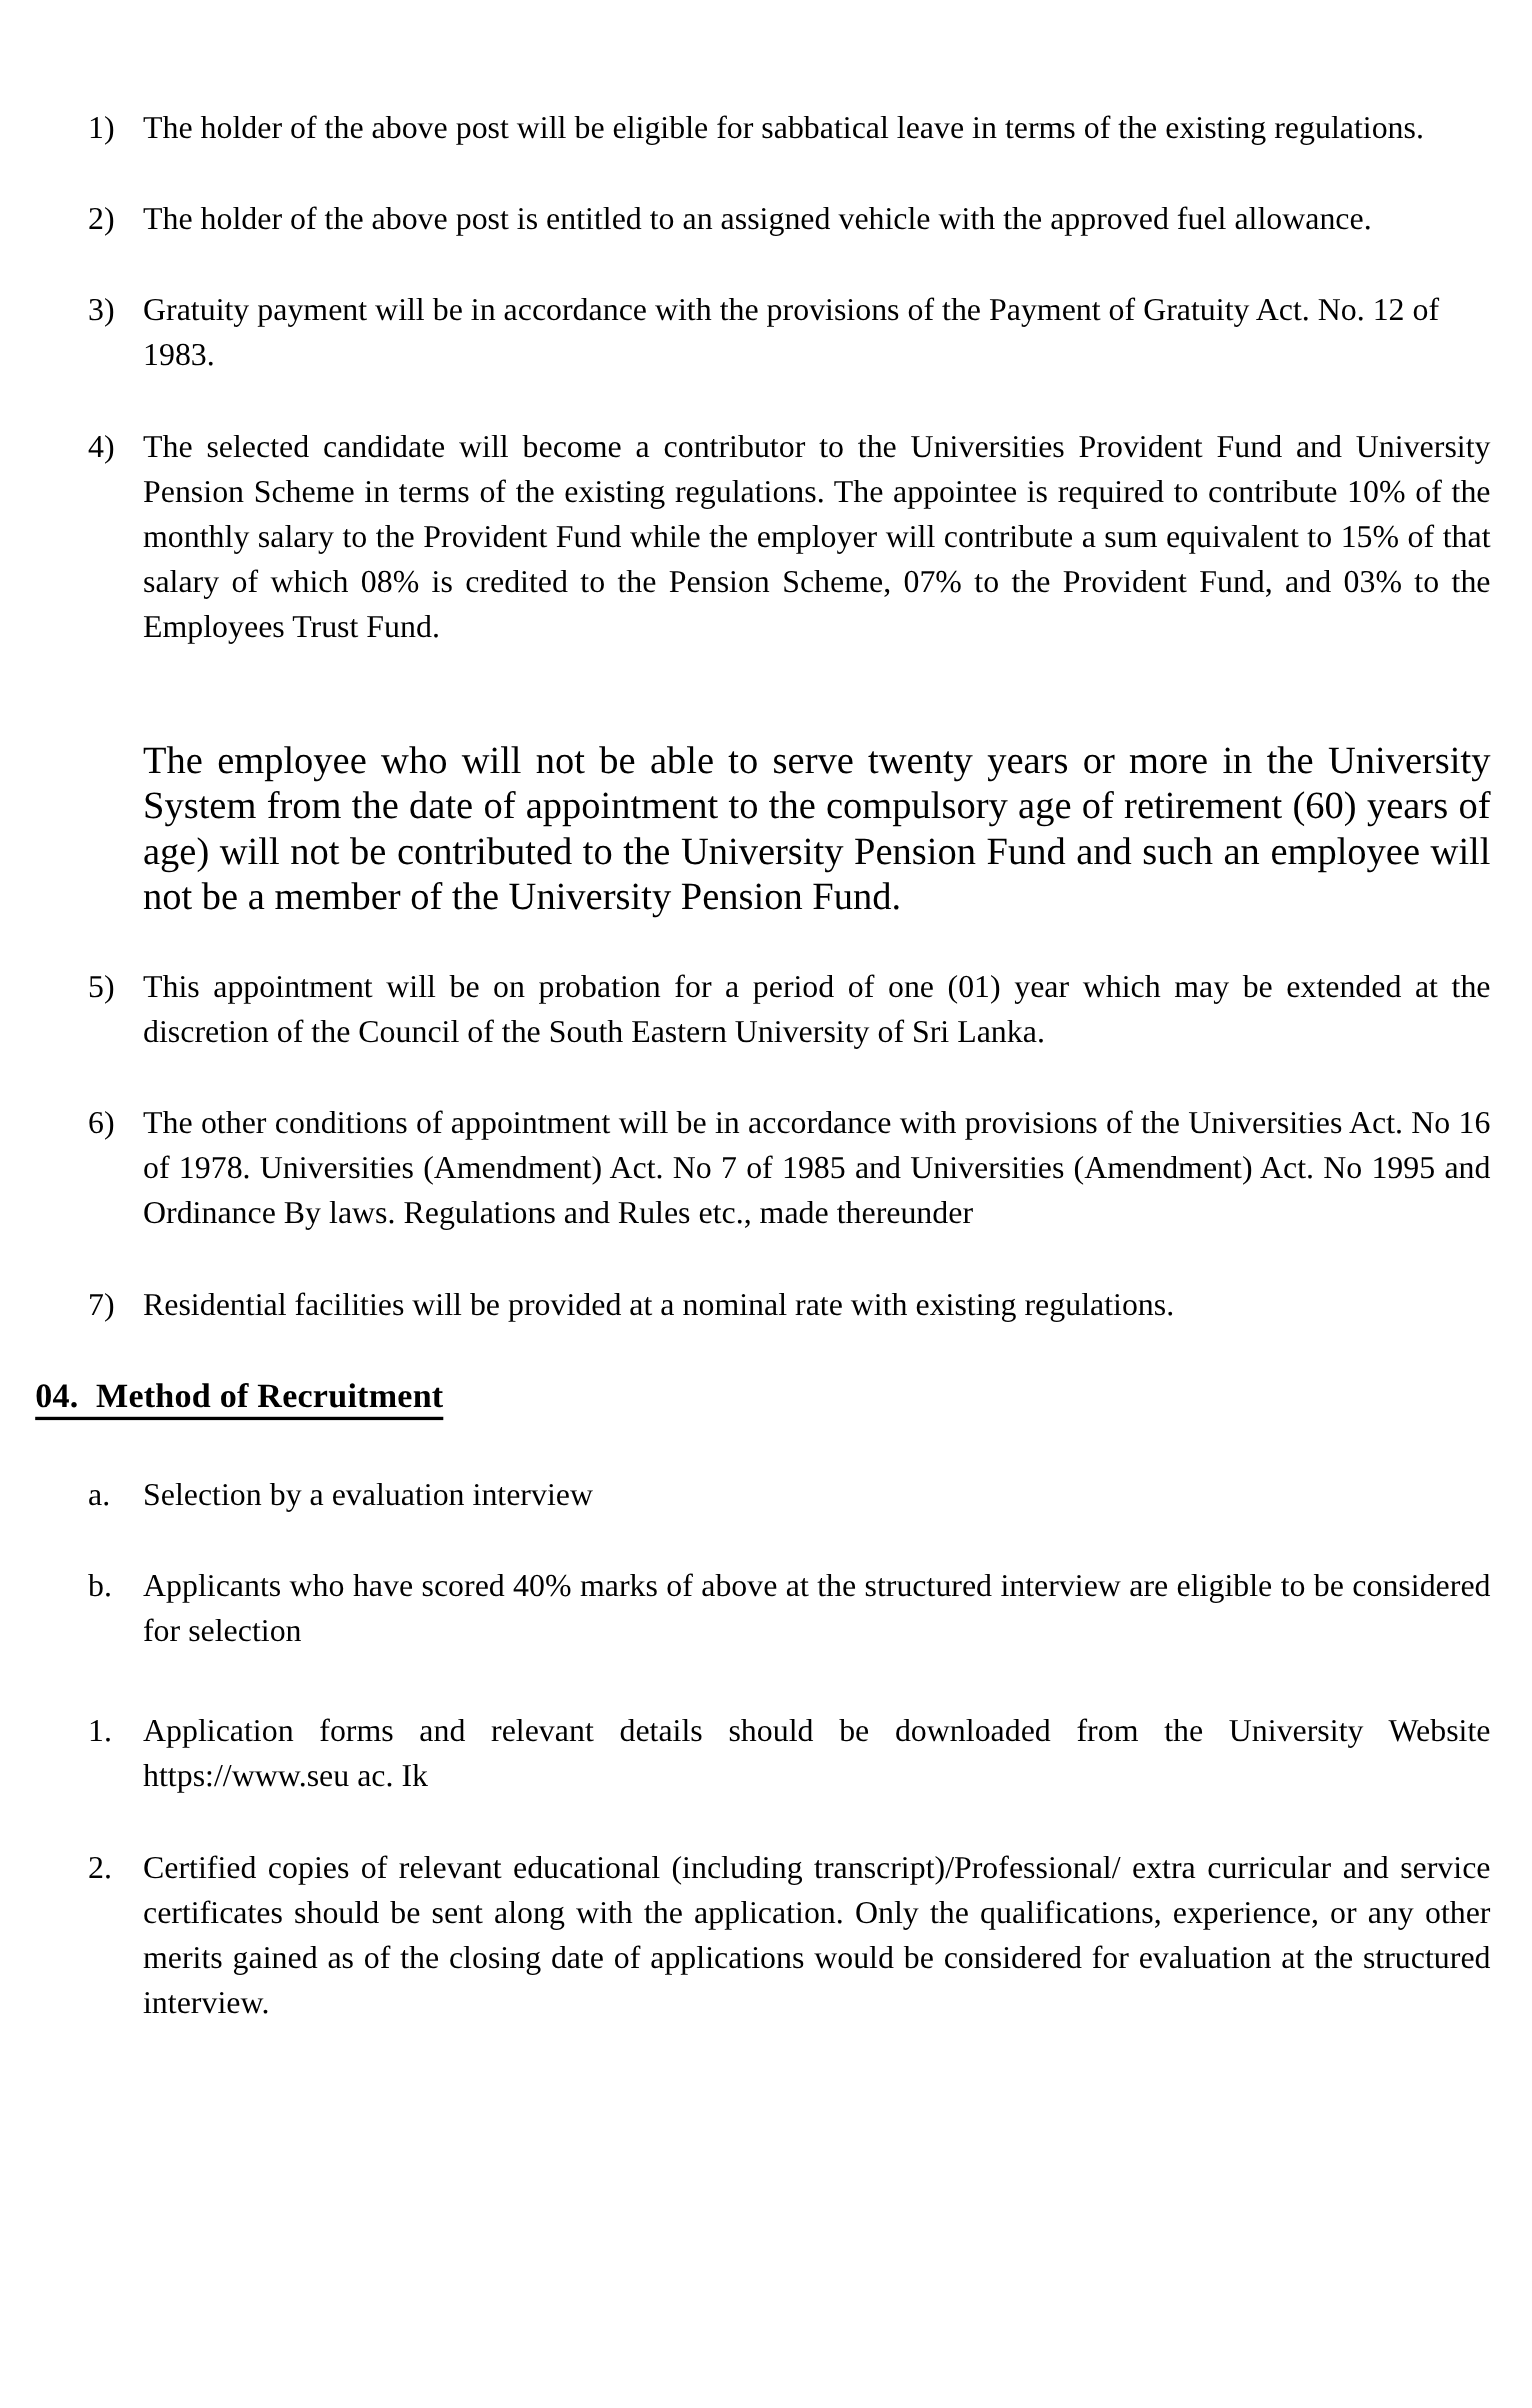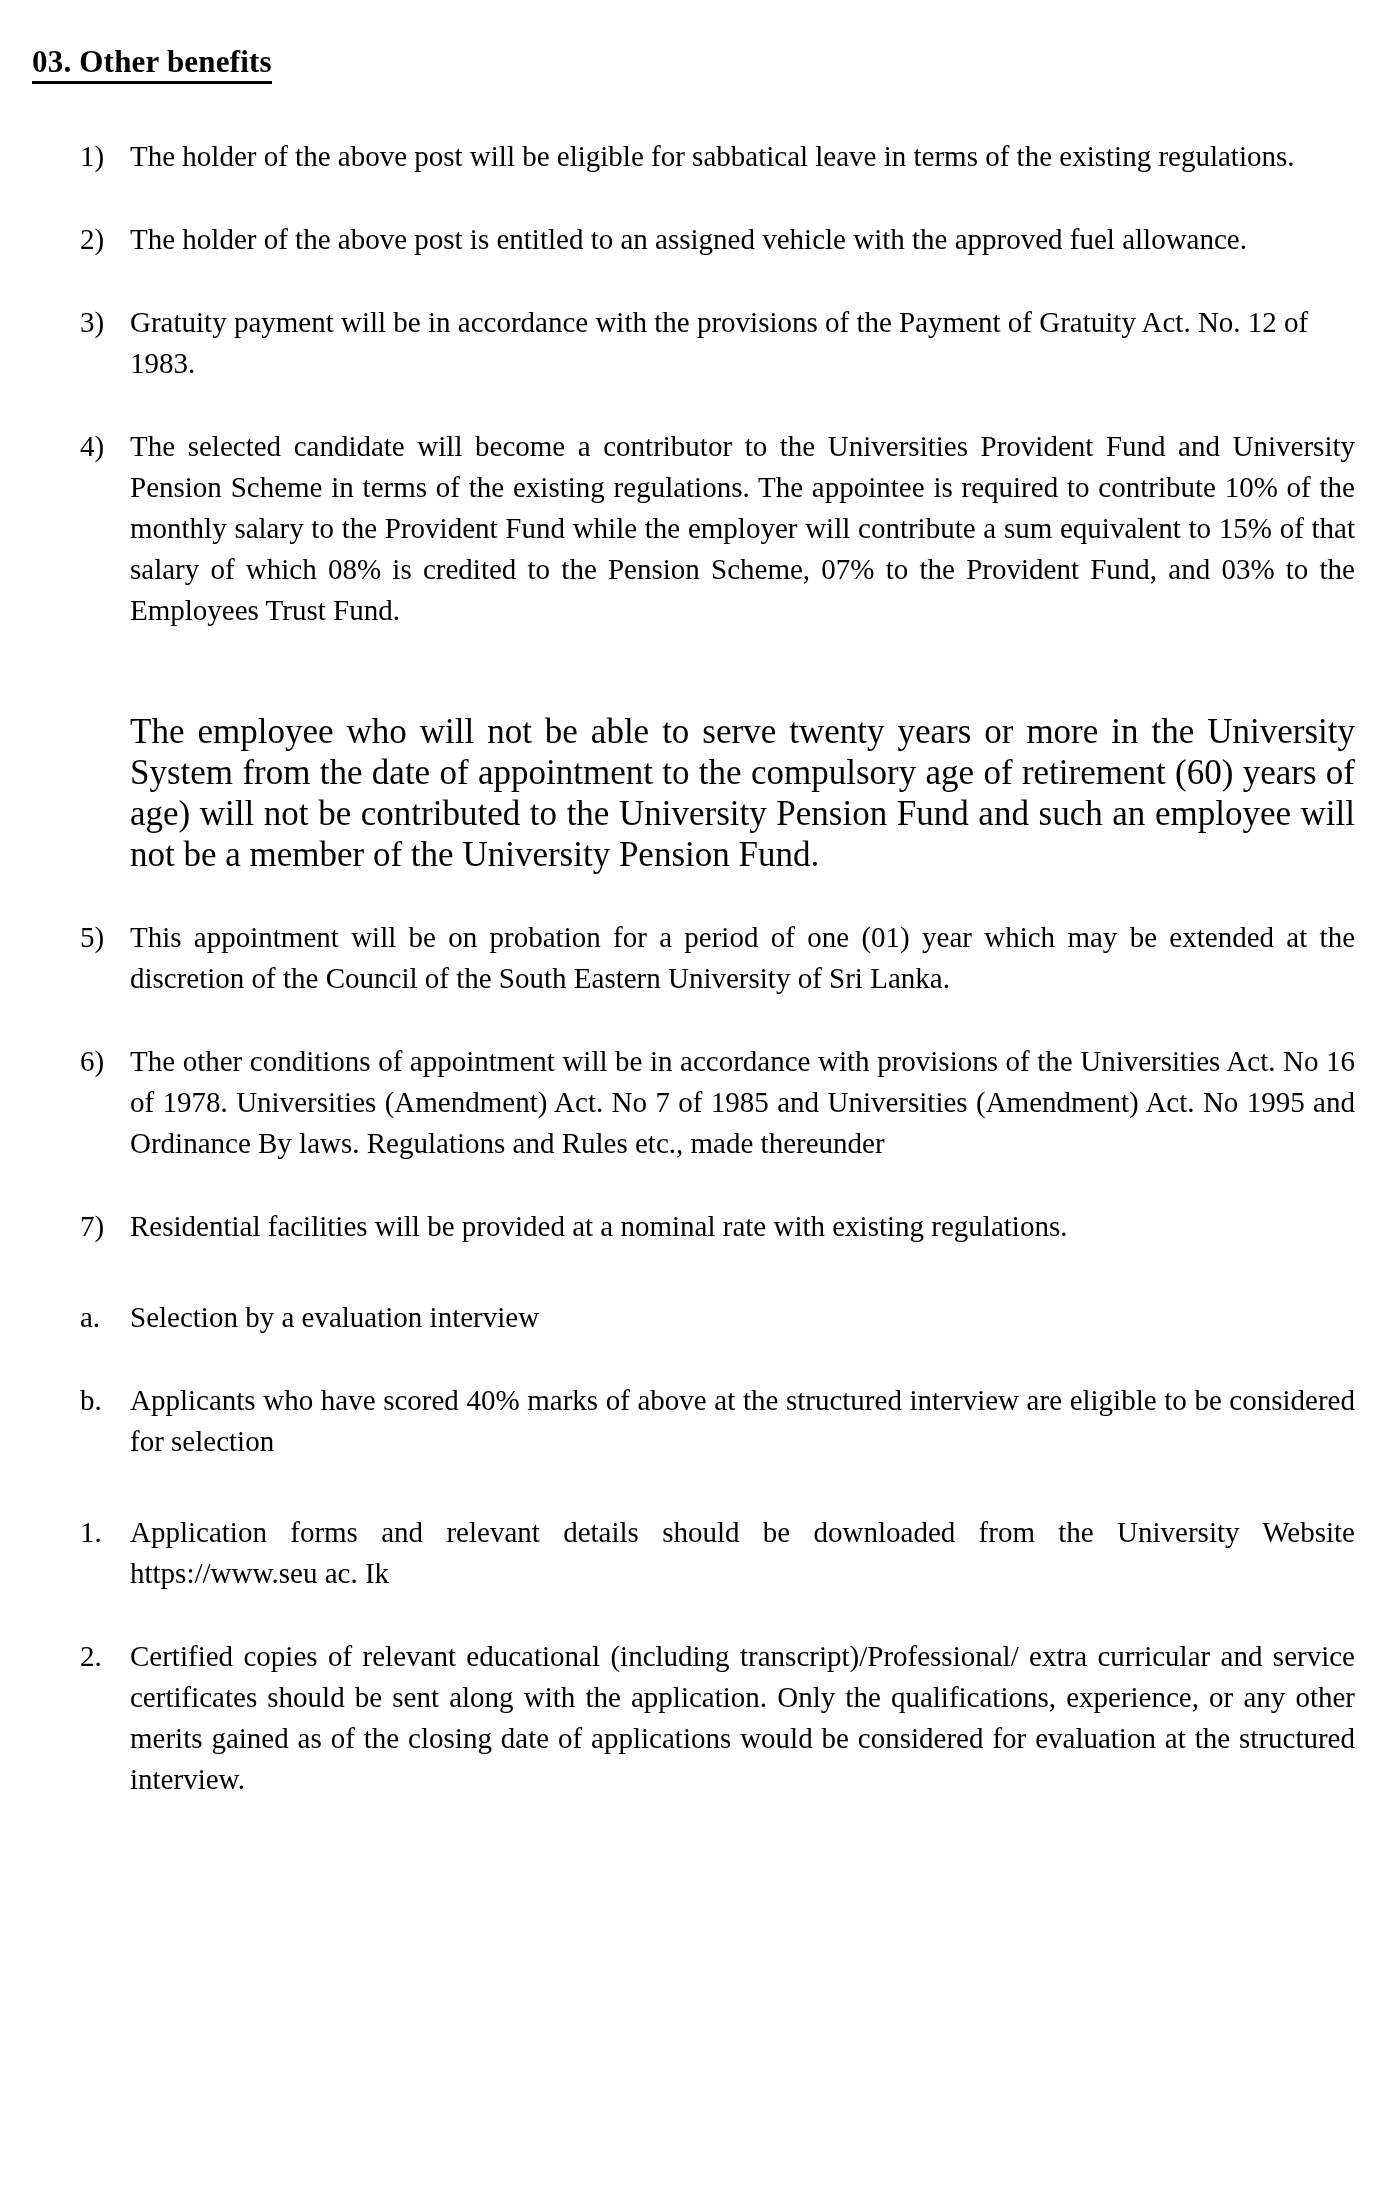--- a/index.html
+++ b/index.html
@@ -33,21 +33,20 @@
     font-size:35px; line-height:41px;
     margin:80px 38px 0 130px;
     text-align:justify;
   }
 </style>
 </head>
 <body>
 
 <div class="page">
 
-  <h2 class="heading"><span class="hu">03. Other benefits</span></h2>
 
   <div class="li first">
     <span class="num">1)</span>
     <div class="txt">The holder of the above post will be eligible for sabbatical leave in terms of the existing regulations.</div>
   </div>
 
   <div class="li">
     <span class="num">2)</span>
     <div class="txt">The holder of the above post is entitled to an assigned vehicle with the approved fuel allowance.</div>
   </div>
@@ -72,20 +71,21 @@
   <div class="li just">
     <span class="num">6)</span>
     <div class="txt">The other conditions of appointment will be in accordance with provisions of the Universities Act. No 16 of 1978. Universities (Amendment) Act. No 7 of 1985 and Universities (Amendment) Act. No 1995 and Ordinance By laws. Regulations and Rules etc., made thereunder</div>
   </div>
 
   <div class="li">
     <span class="num">7)</span>
     <div class="txt">Residential facilities will be provided at a nominal rate with existing regulations.</div>
   </div>
 
+  <h2 class="heading mt-sec"><span class="hu">04.&nbsp; Method of Recruitment</span></h2>
 
   <div class="li lead">
     <span class="num">a.</span>
     <div class="txt">Selection by a evaluation interview</div>
   </div>
 
   <div class="li just">
     <span class="num">b.</span>
     <div class="txt">Applicants who have scored 40% marks of above at the structured interview are eligible to be considered for selection</div>
   </div>

